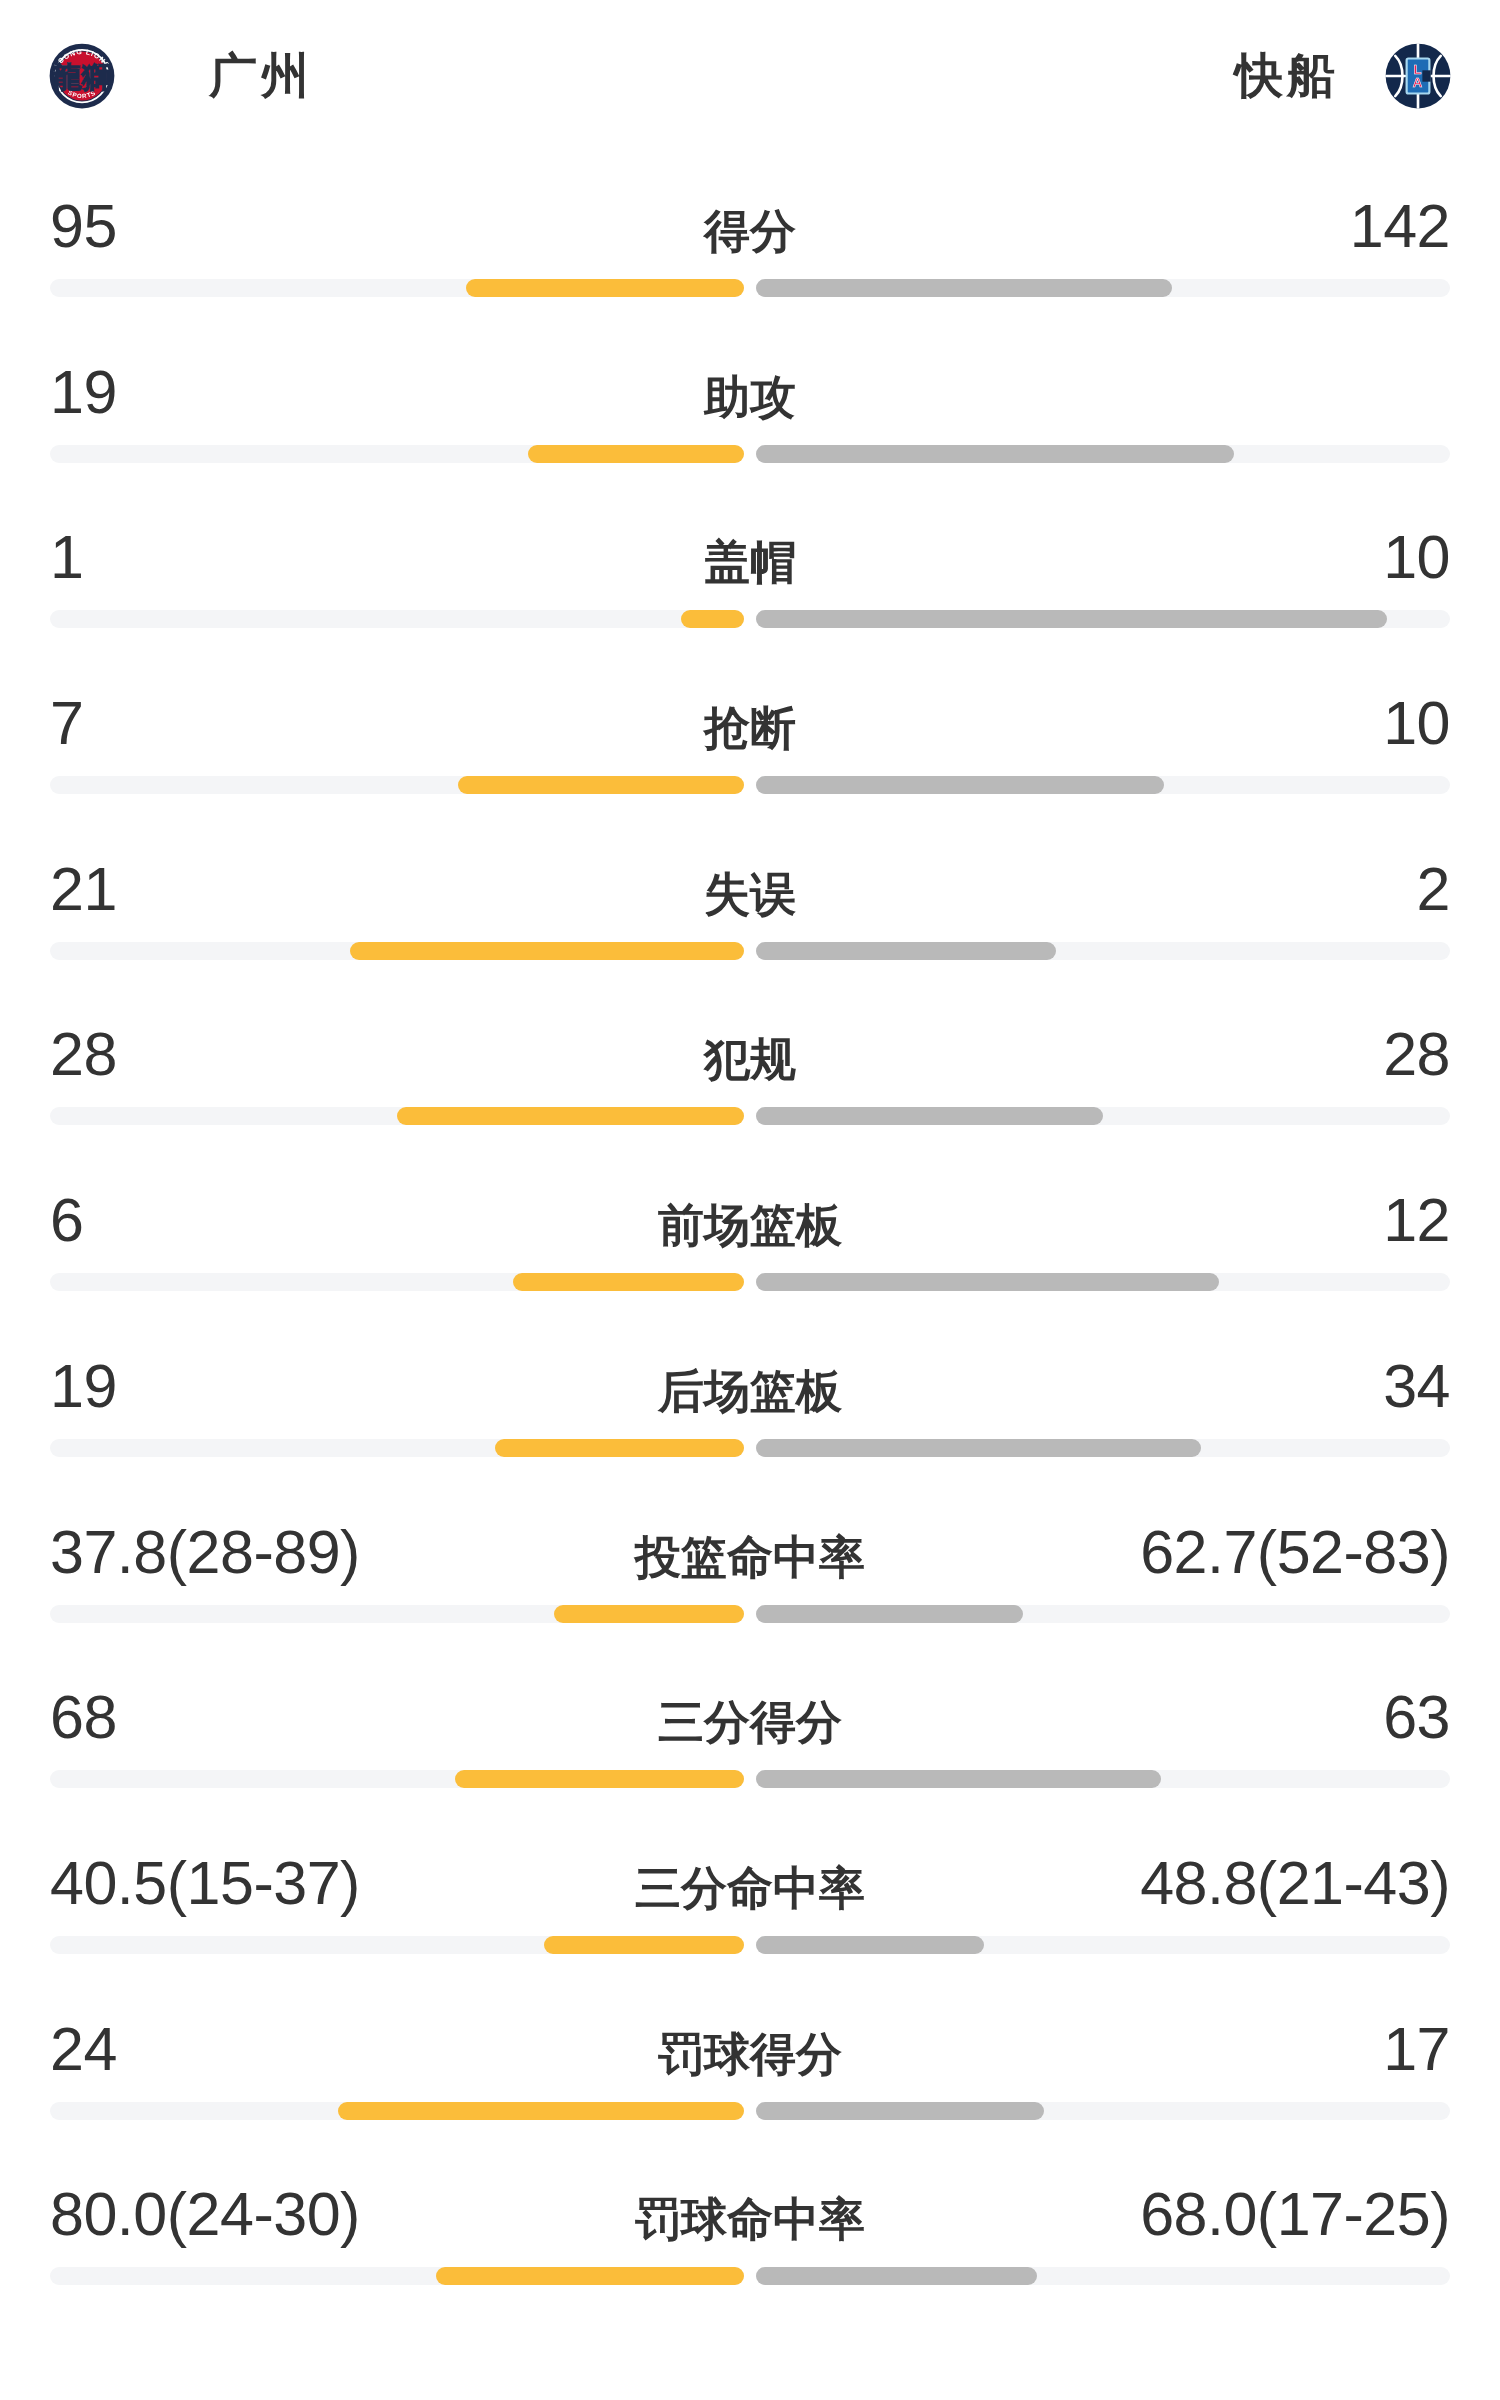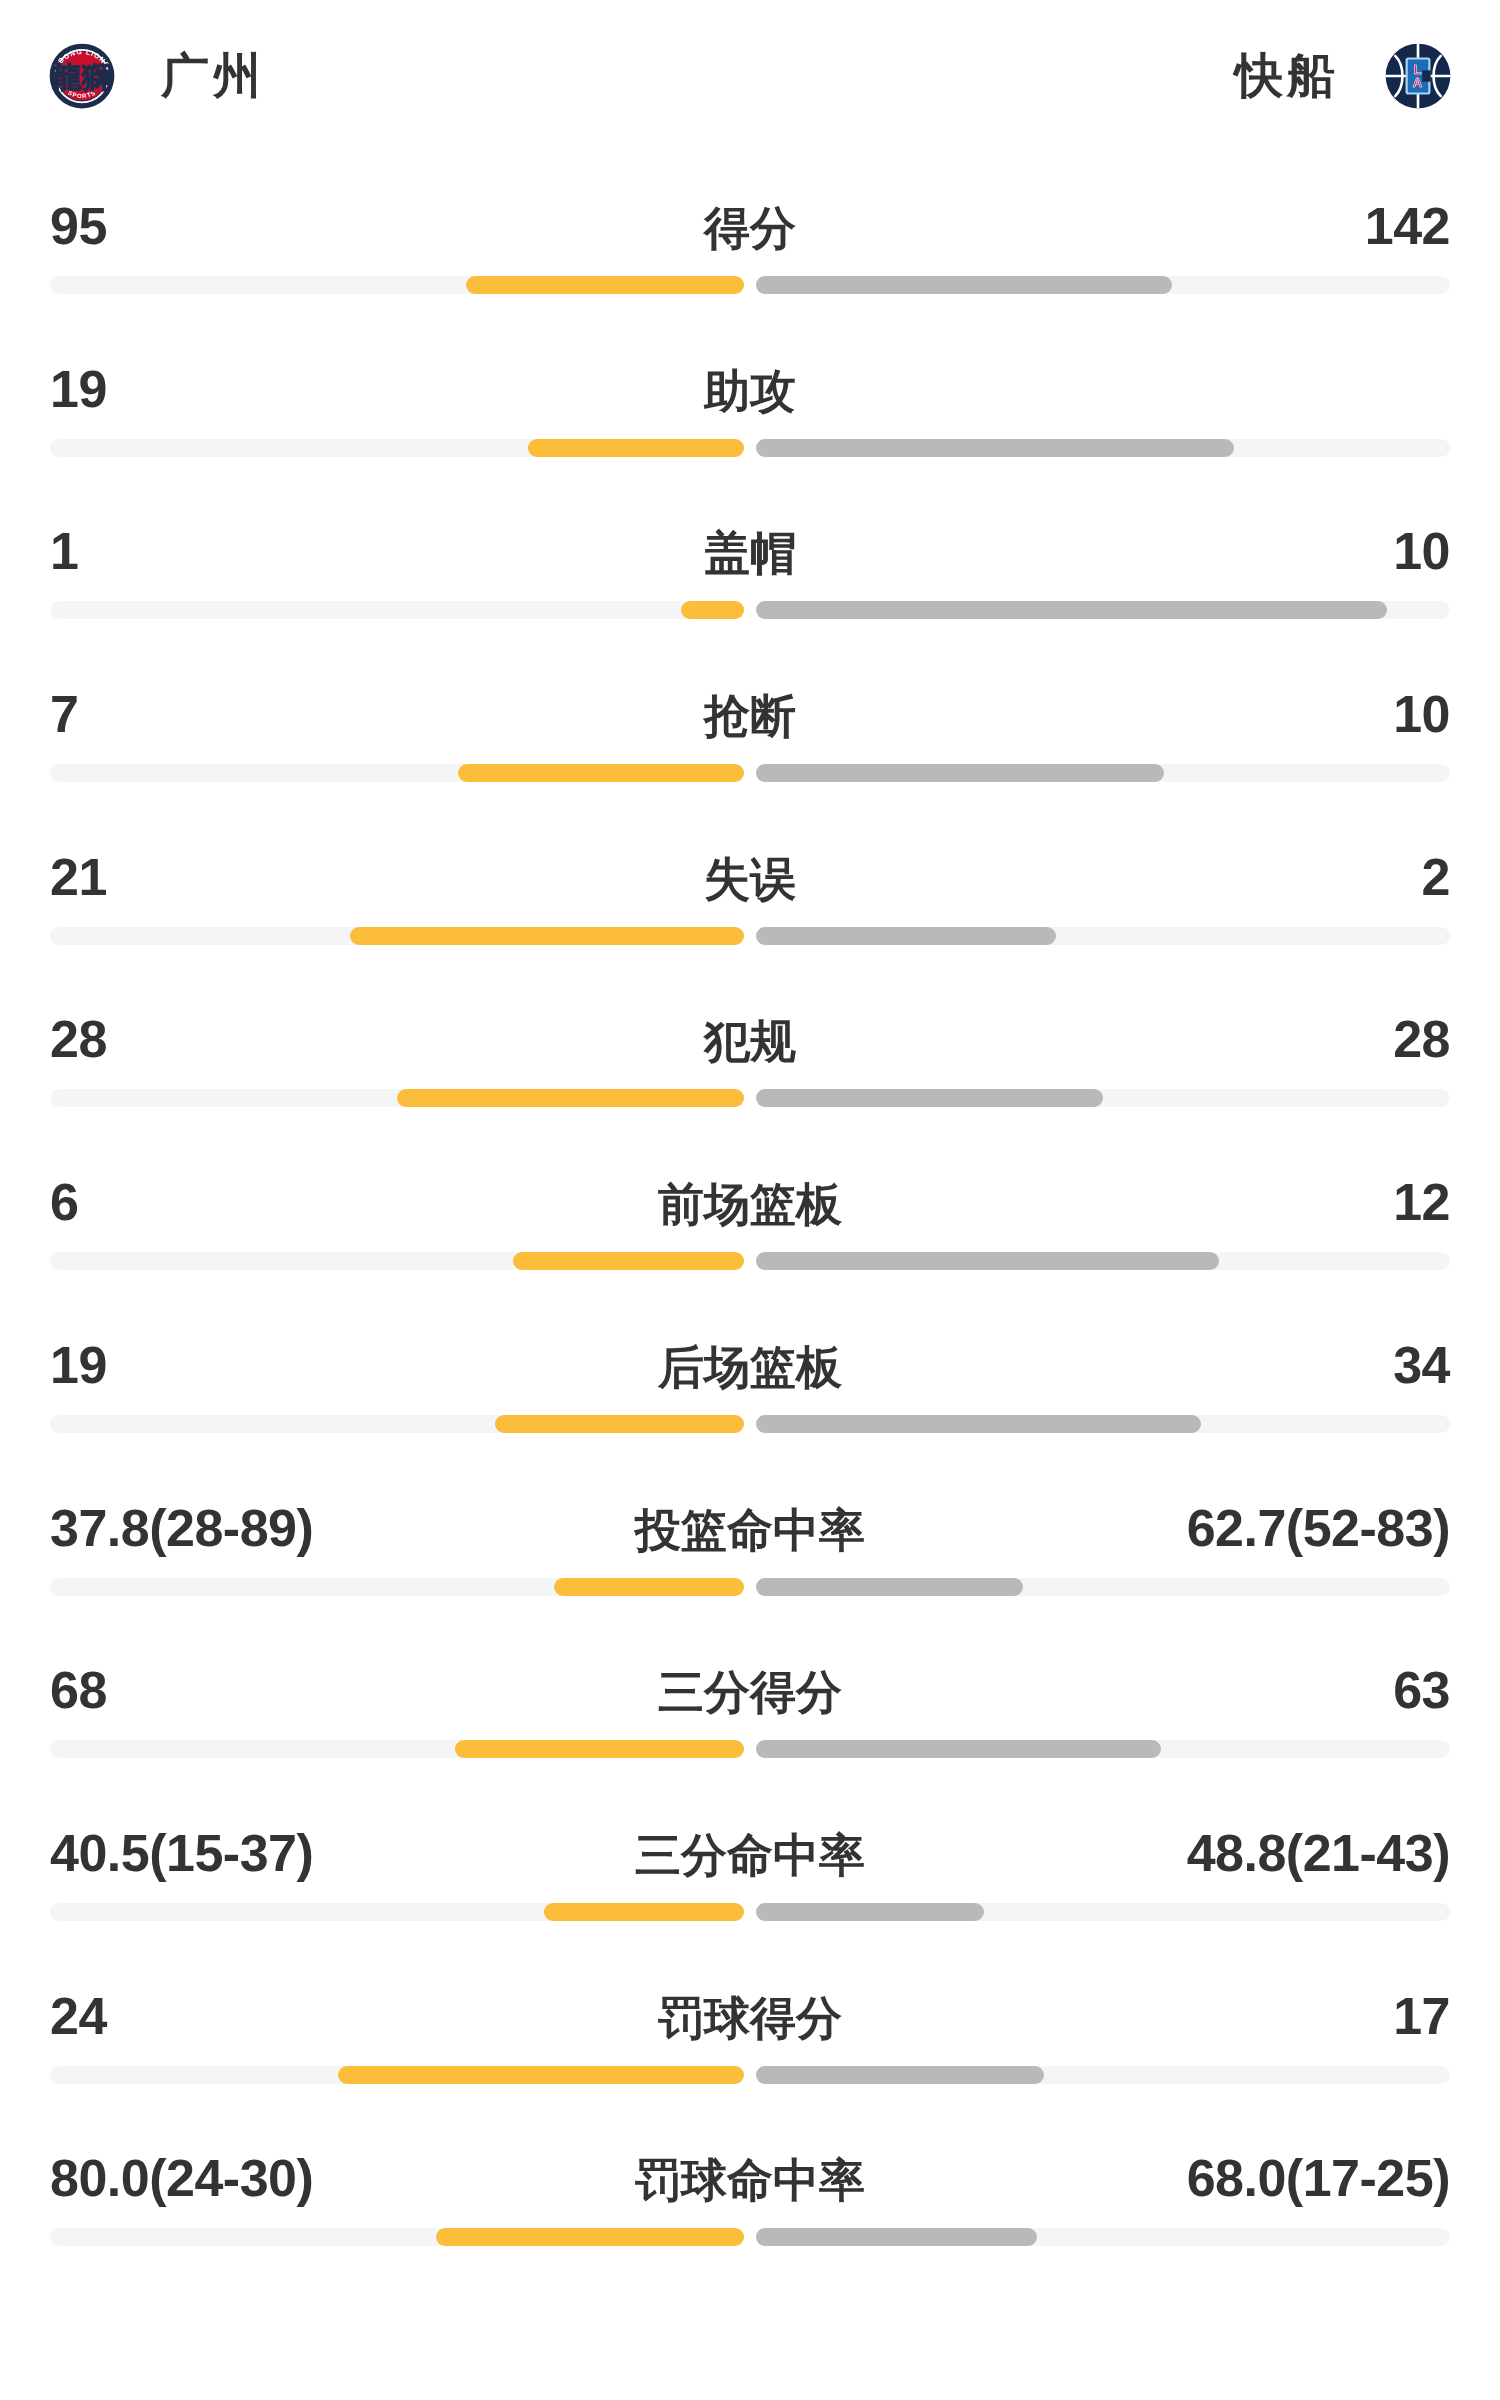--- a/index.html
+++ b/index.html
@@ -22,32 +22,32 @@
     margin:40px 47px 0 47px;
     height:72px;
     display:flex;
     align-items:center;
     justify-content:space-between;
   }
   .team{display:flex;align-items:center;gap:44px;}
   .team-logo{width:70px;height:70px;display:block;flex:0 0 auto;}
   .team-name{
     font-size:48px;font-weight:700;color:var(--text);
-    letter-spacing:4px;line-height:1;white-space:nowrap;
+    letter-spacing:4px;line-height:1;white-space:nowrap;margin-left:48px;
   }
   .stats{margin:86px 50px 0 50px;}
   .stat-row{margin-top:66.7px;}
   .stat-row:first-child{margin-top:0;}
   .stat-values{
     display:grid;
     grid-template-columns:1fr auto 1fr;
     align-items:baseline;
   }
   .val{
-    font-size:52px;font-weight:700;line-height:56px;
+    font-size:61px;font-weight:400;line-height:56px;
     letter-spacing:-0.5px;white-space:nowrap;
   }
   .val.left{text-align:left;}
   .val.right{text-align:right;}
   .stat-label{
     font-size:46px;font-weight:700;line-height:56px;
     text-align:right;white-space:nowrap;
   }
   .stat-bars{
     display:flex;gap:12px;margin-top:20px;

